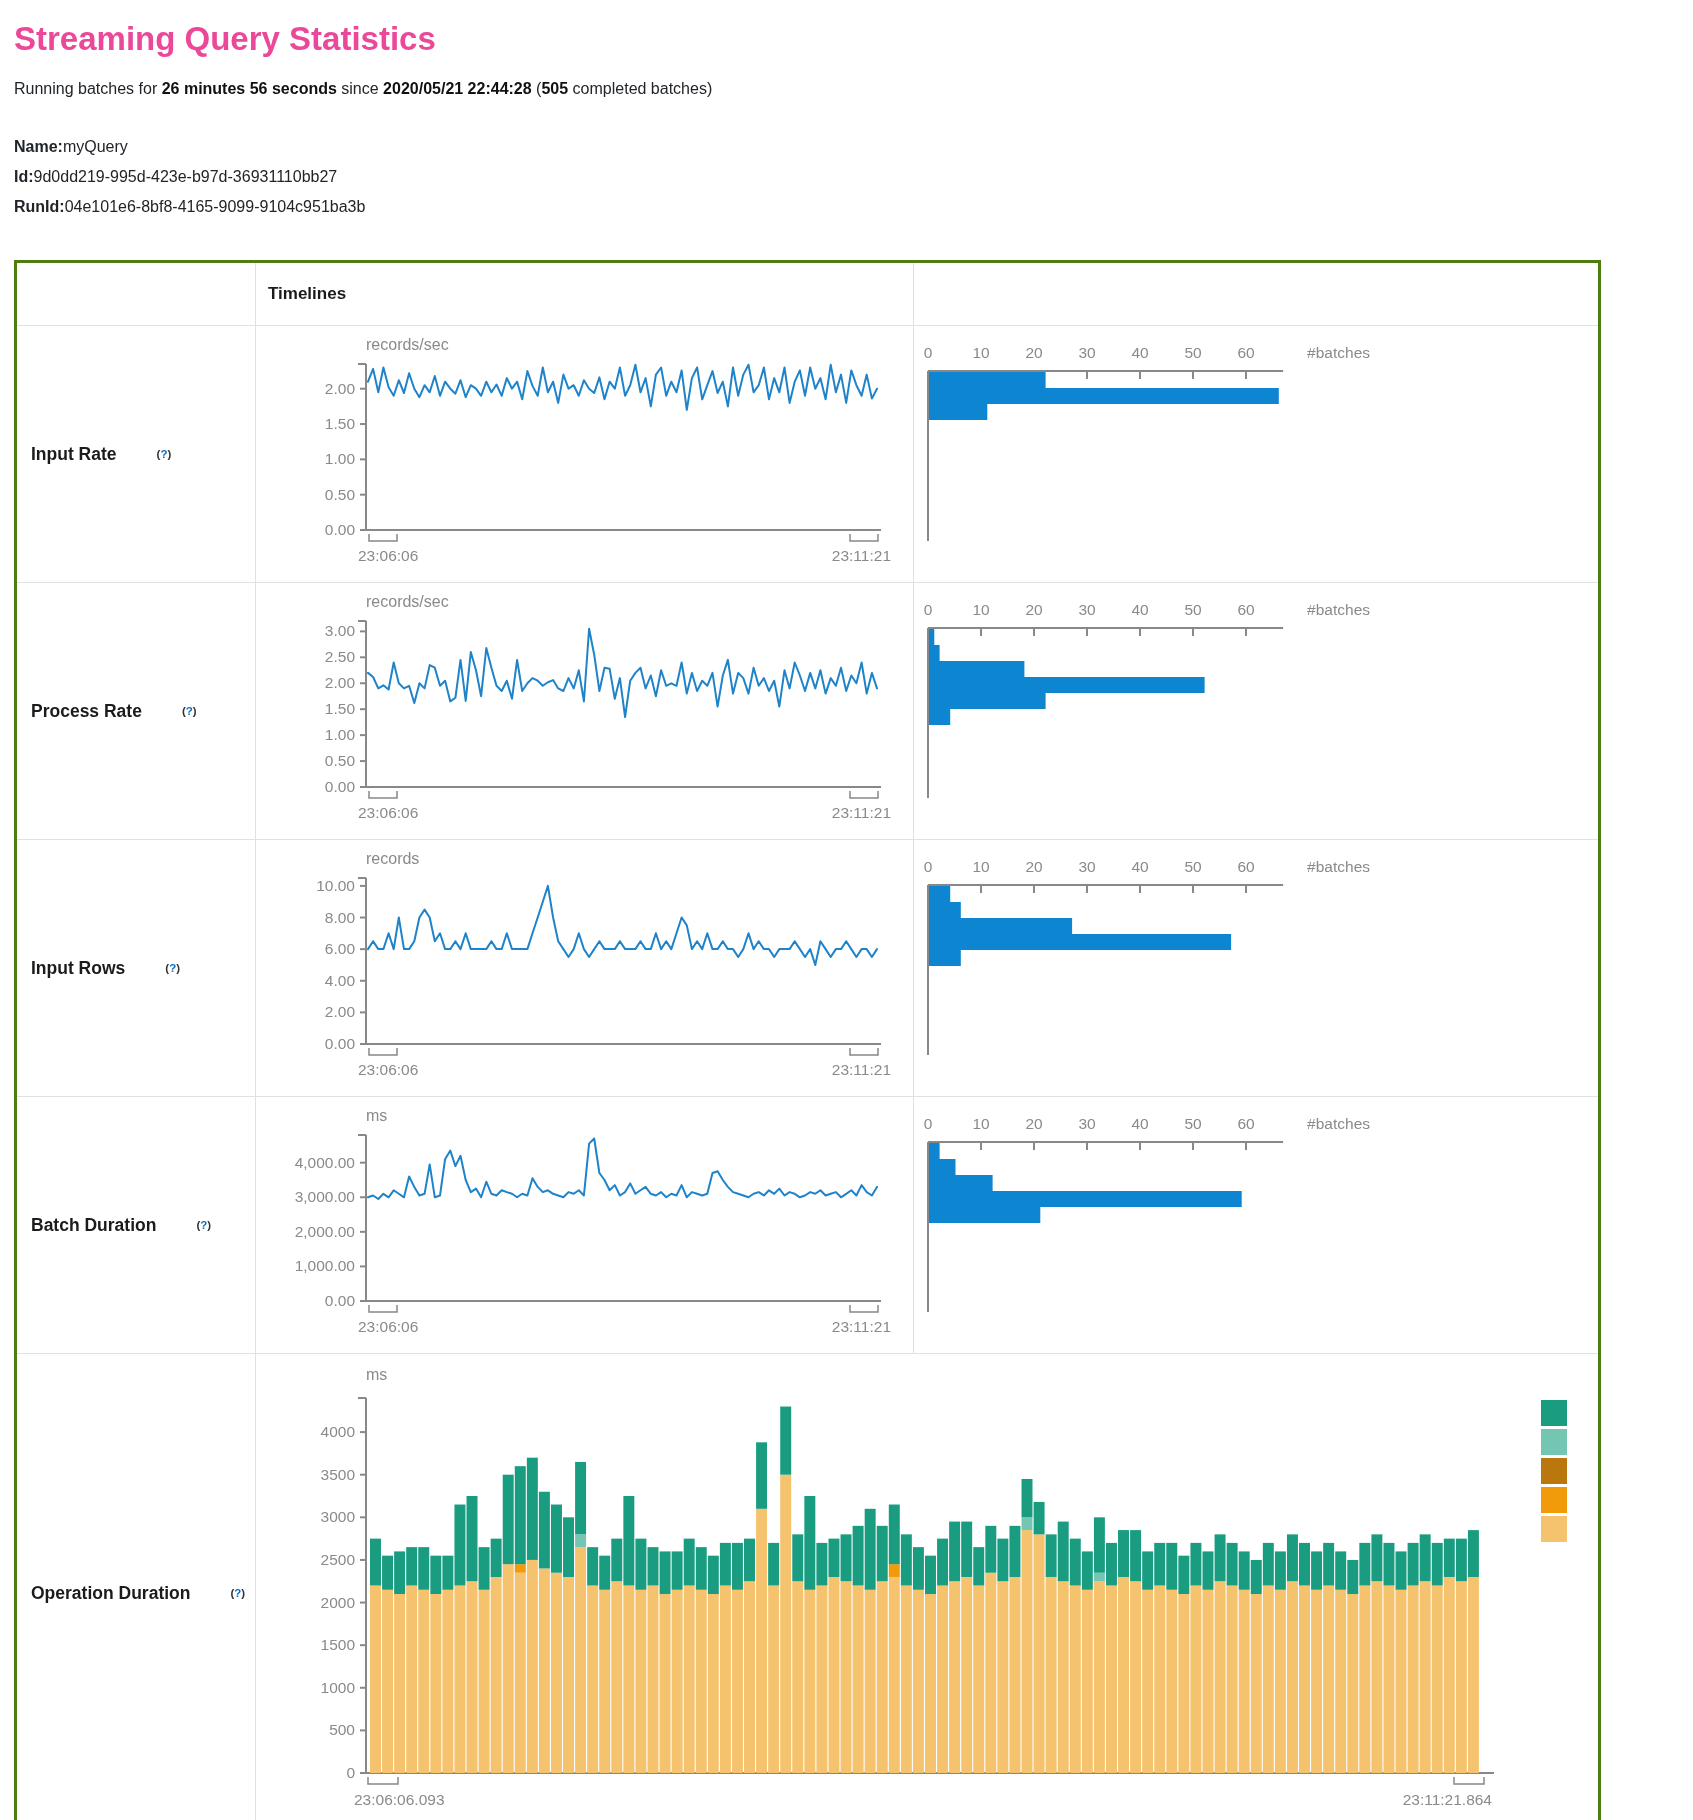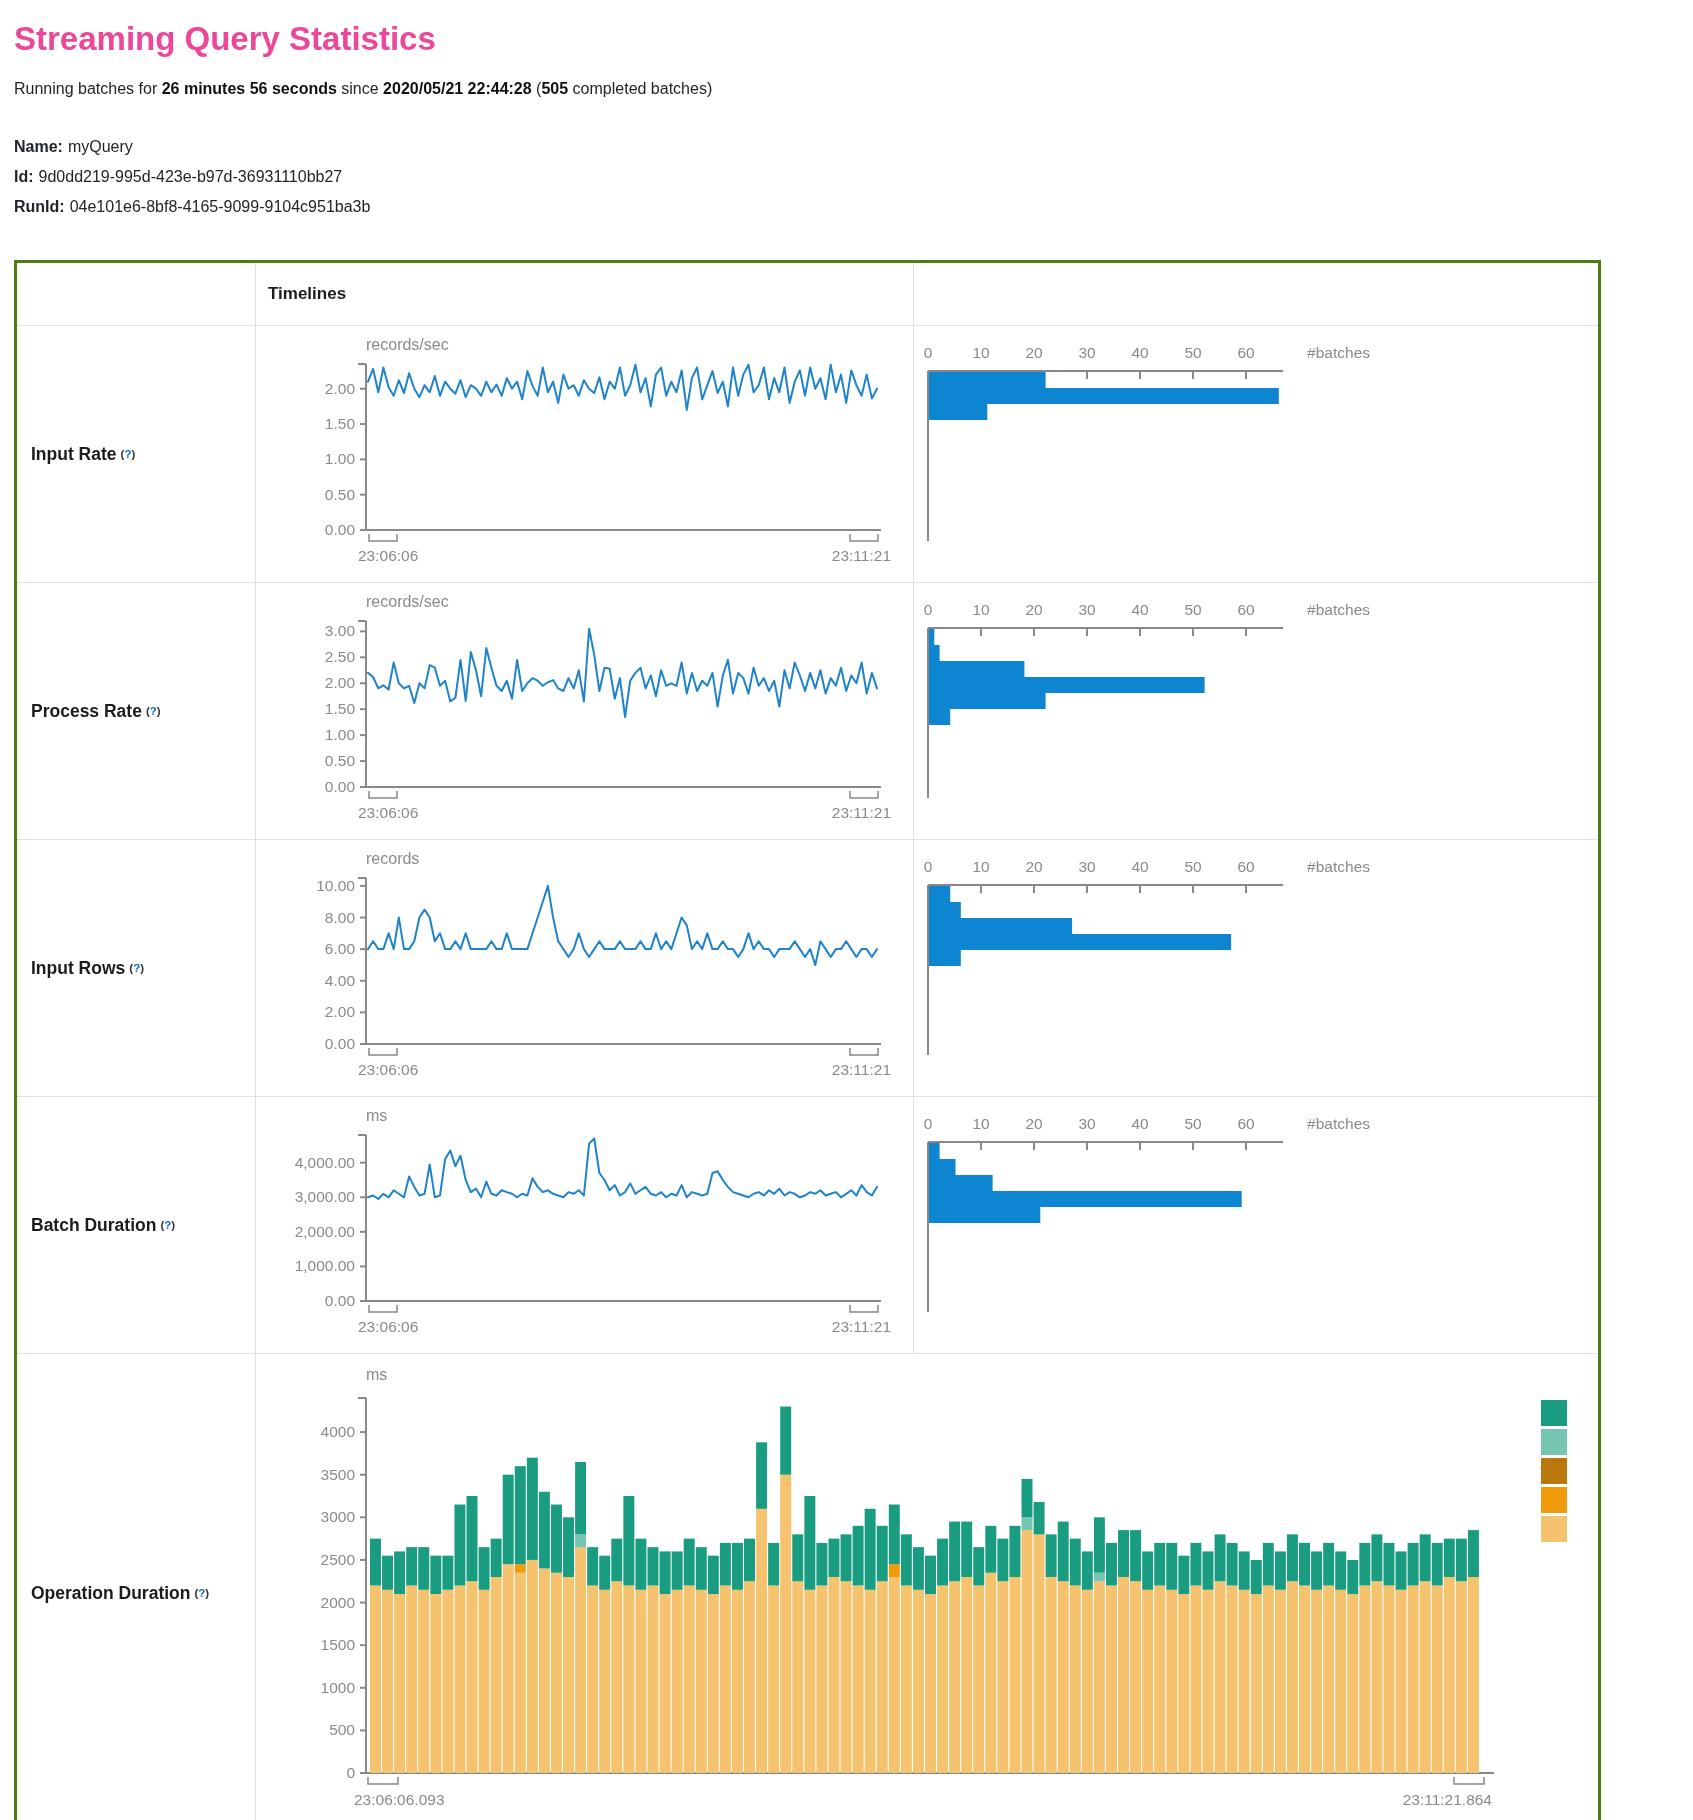--- a/index.html
+++ b/index.html
@@ -2,30 +2,30 @@
 <html><head>
 <meta charset="utf-8">
 <style>
   html,body{margin:0;padding:0;background:#ffffff;color:#212529;
     font-family:"Liberation Sans","DejaVu Sans",sans-serif;}
   .page{width:1693px;min-height:1820px;box-sizing:border-box;padding:10px 14px;}
   h1{font-size:33px;margin:10px 0 22px 0;color:#ec4899;letter-spacing:0;}
   .subtitle{font-size:16px;margin:0 0 40px 0;color:#212529;}
   .subtitle b{color:#111;text-align:right;}
   .meta{font-size:16px;margin:0 0 12px 0;color:#212529;}
-  .meta b{margin-right:5px;}
+  .meta b{}
   .stats-table{width:1581px;border:3px solid #4d7c0f;margin-top:44px;}
   .trow{display:grid;grid-template-columns:239px 658px 682px;border-bottom:1px solid #dee2e6;}
   .trow:last-child{border-bottom:none;}
   .trow.span{grid-template-columns:239px 1340px;}
   .cell{box-sizing:border-box;}
   .cell.bordered{border-right:1px solid #dee2e6;}
   .head-cell{font-weight:bold;font-size:17px;padding:21px 12px;color:#1b1b1b;}
   .label-cell{display:flex;align-items:center;padding-left:14px;
-    font-weight:bold;font-size:17.5px;color:#1b1b1b;}
+    font-weight:bold;font-size:17.5px;color:#1b1b1b;gap:36px;}
   .label-cell sup{font-size:11.5px;font-weight:bold;margin-left:4px;color:#333;}
   .label-cell sup .q{color:#0c6fc4;}
   .chart-cell{position:relative;overflow:hidden;}
   svg text.ax{font-family:"Liberation Sans","DejaVu Sans",sans-serif;
     font-size:15.5px;fill:#8a8a8a;}
   svg text.unit{font-family:"Liberation Sans","DejaVu Sans",sans-serif;
     font-size:16px;fill:#8a8a8a;}
 </style>
 </head>
 <body>

